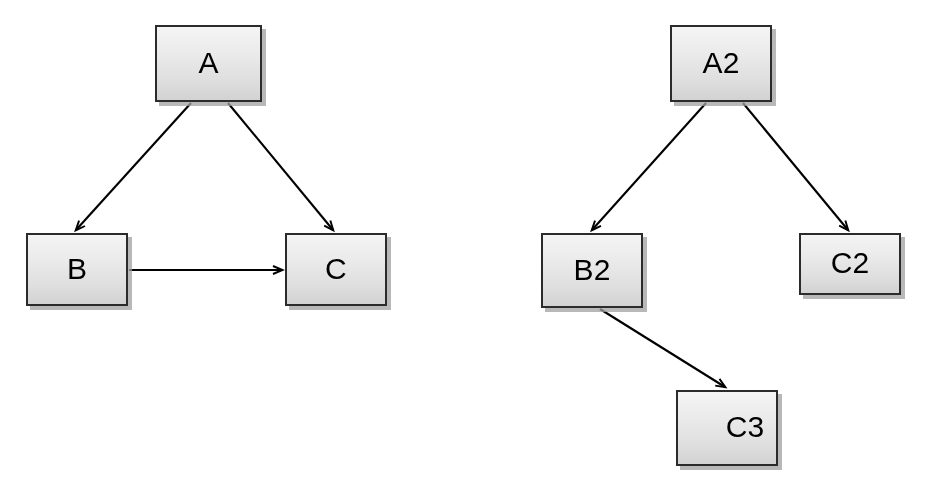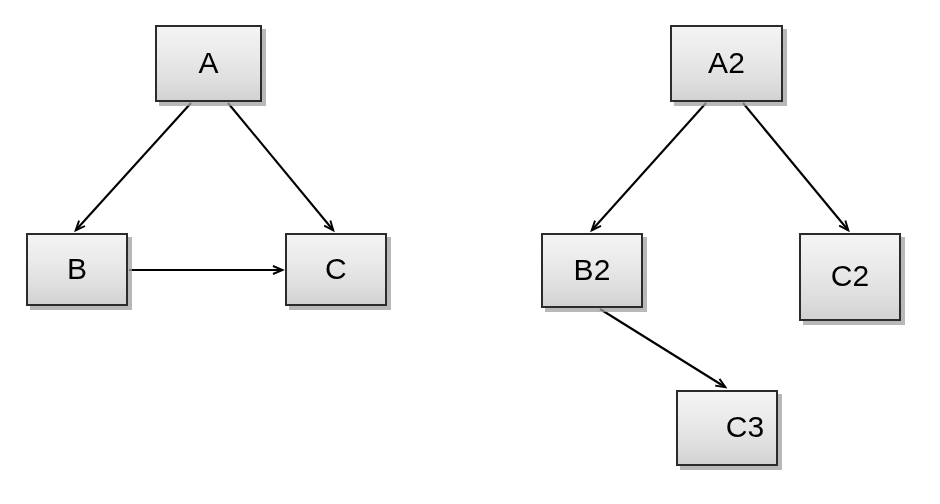--- a/index.html
+++ b/index.html
@@ -75,29 +75,29 @@
   </div>
 
   <div class="node" style="left:26px; top:233px; width:102px; height:73px;">
     <span class="node-label">B</span>
   </div>
 
   <div class="node" style="left:285px; top:233px; width:102px; height:73px;">
     <span class="node-label">C</span>
   </div>
 
-  <div class="node" style="left:670px; top:25px; width:113px; height:77px;">
+  <div class="node" style="left:670px; top:25px; width:102px; height:77px;">
     <span class="node-label">A2</span>
   </div>
 
   <div class="node" style="left:541px; top:233px; width:102px; height:75px;">
     <span class="node-label">B2</span>
   </div>
 
-  <div class="node" style="left:799px; top:233px; width:102px; height:88px;">
+  <div class="node" style="left:799px; top:233px; width:102px; height:62px;">
     <span class="node-label">C2</span>
   </div>
 
   <div class="node" style="left:676px; top:390px; width:102px; height:76px;padding-left:36px;">
     <span class="node-label">C3</span>
   </div>
 
 </div>
 
 </body></html>

